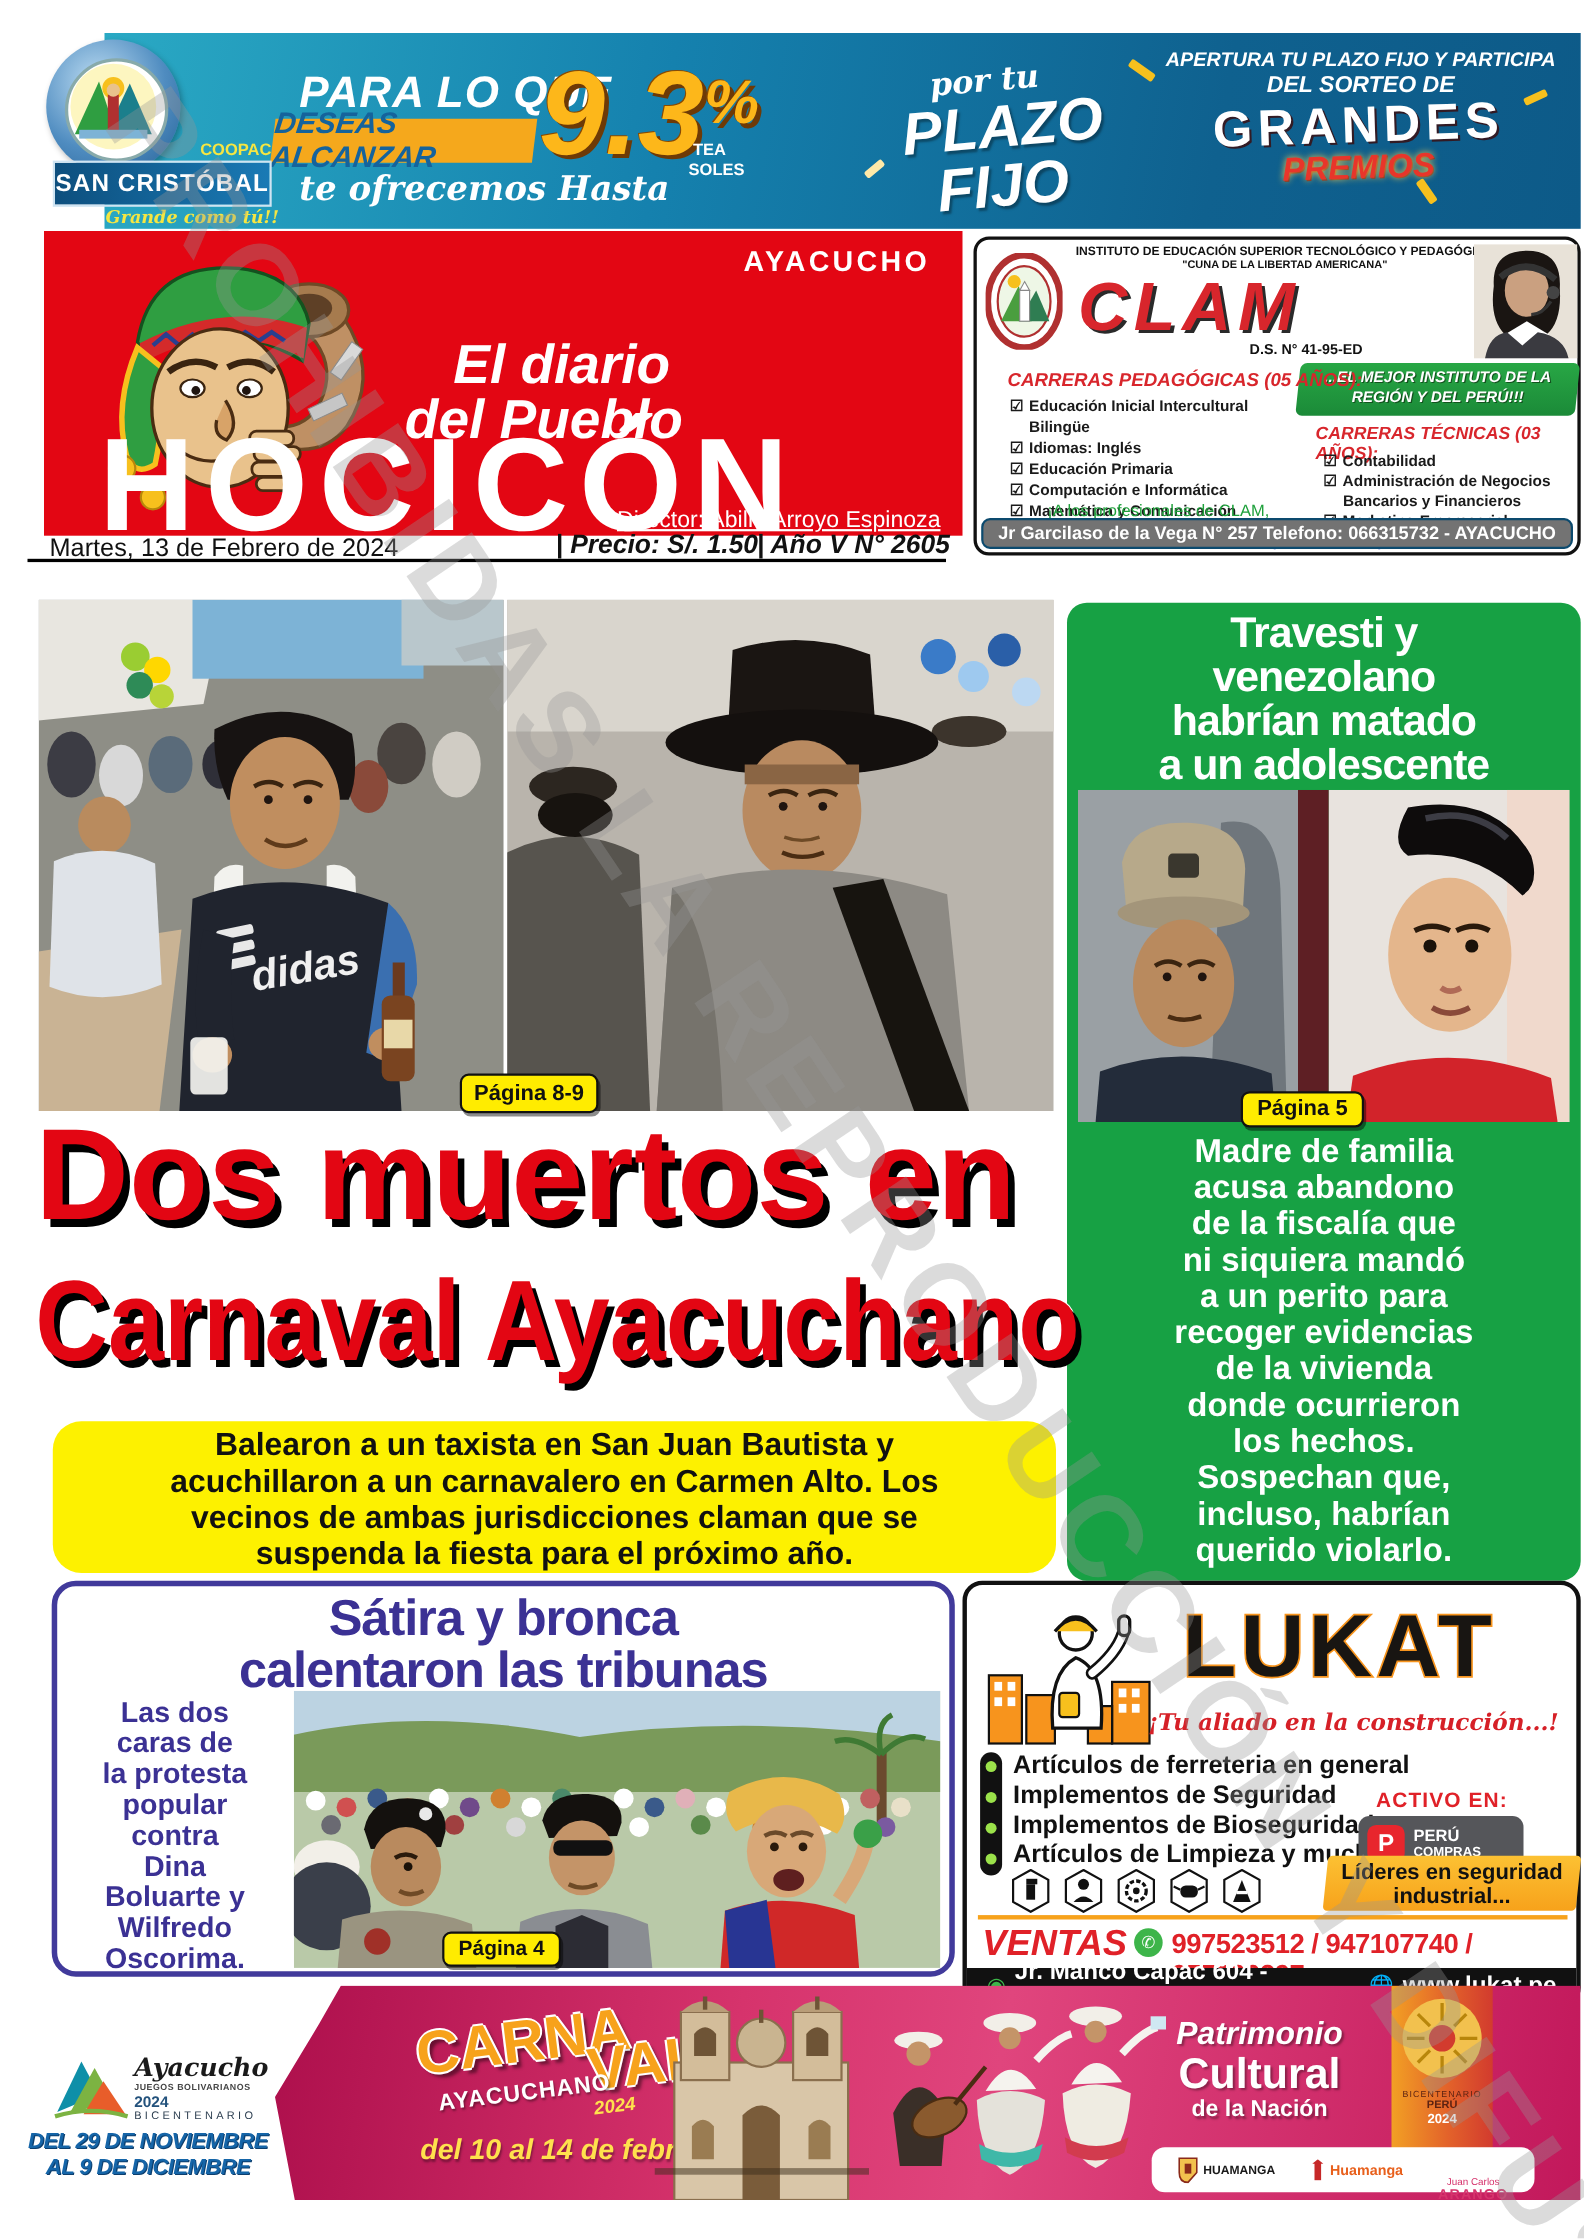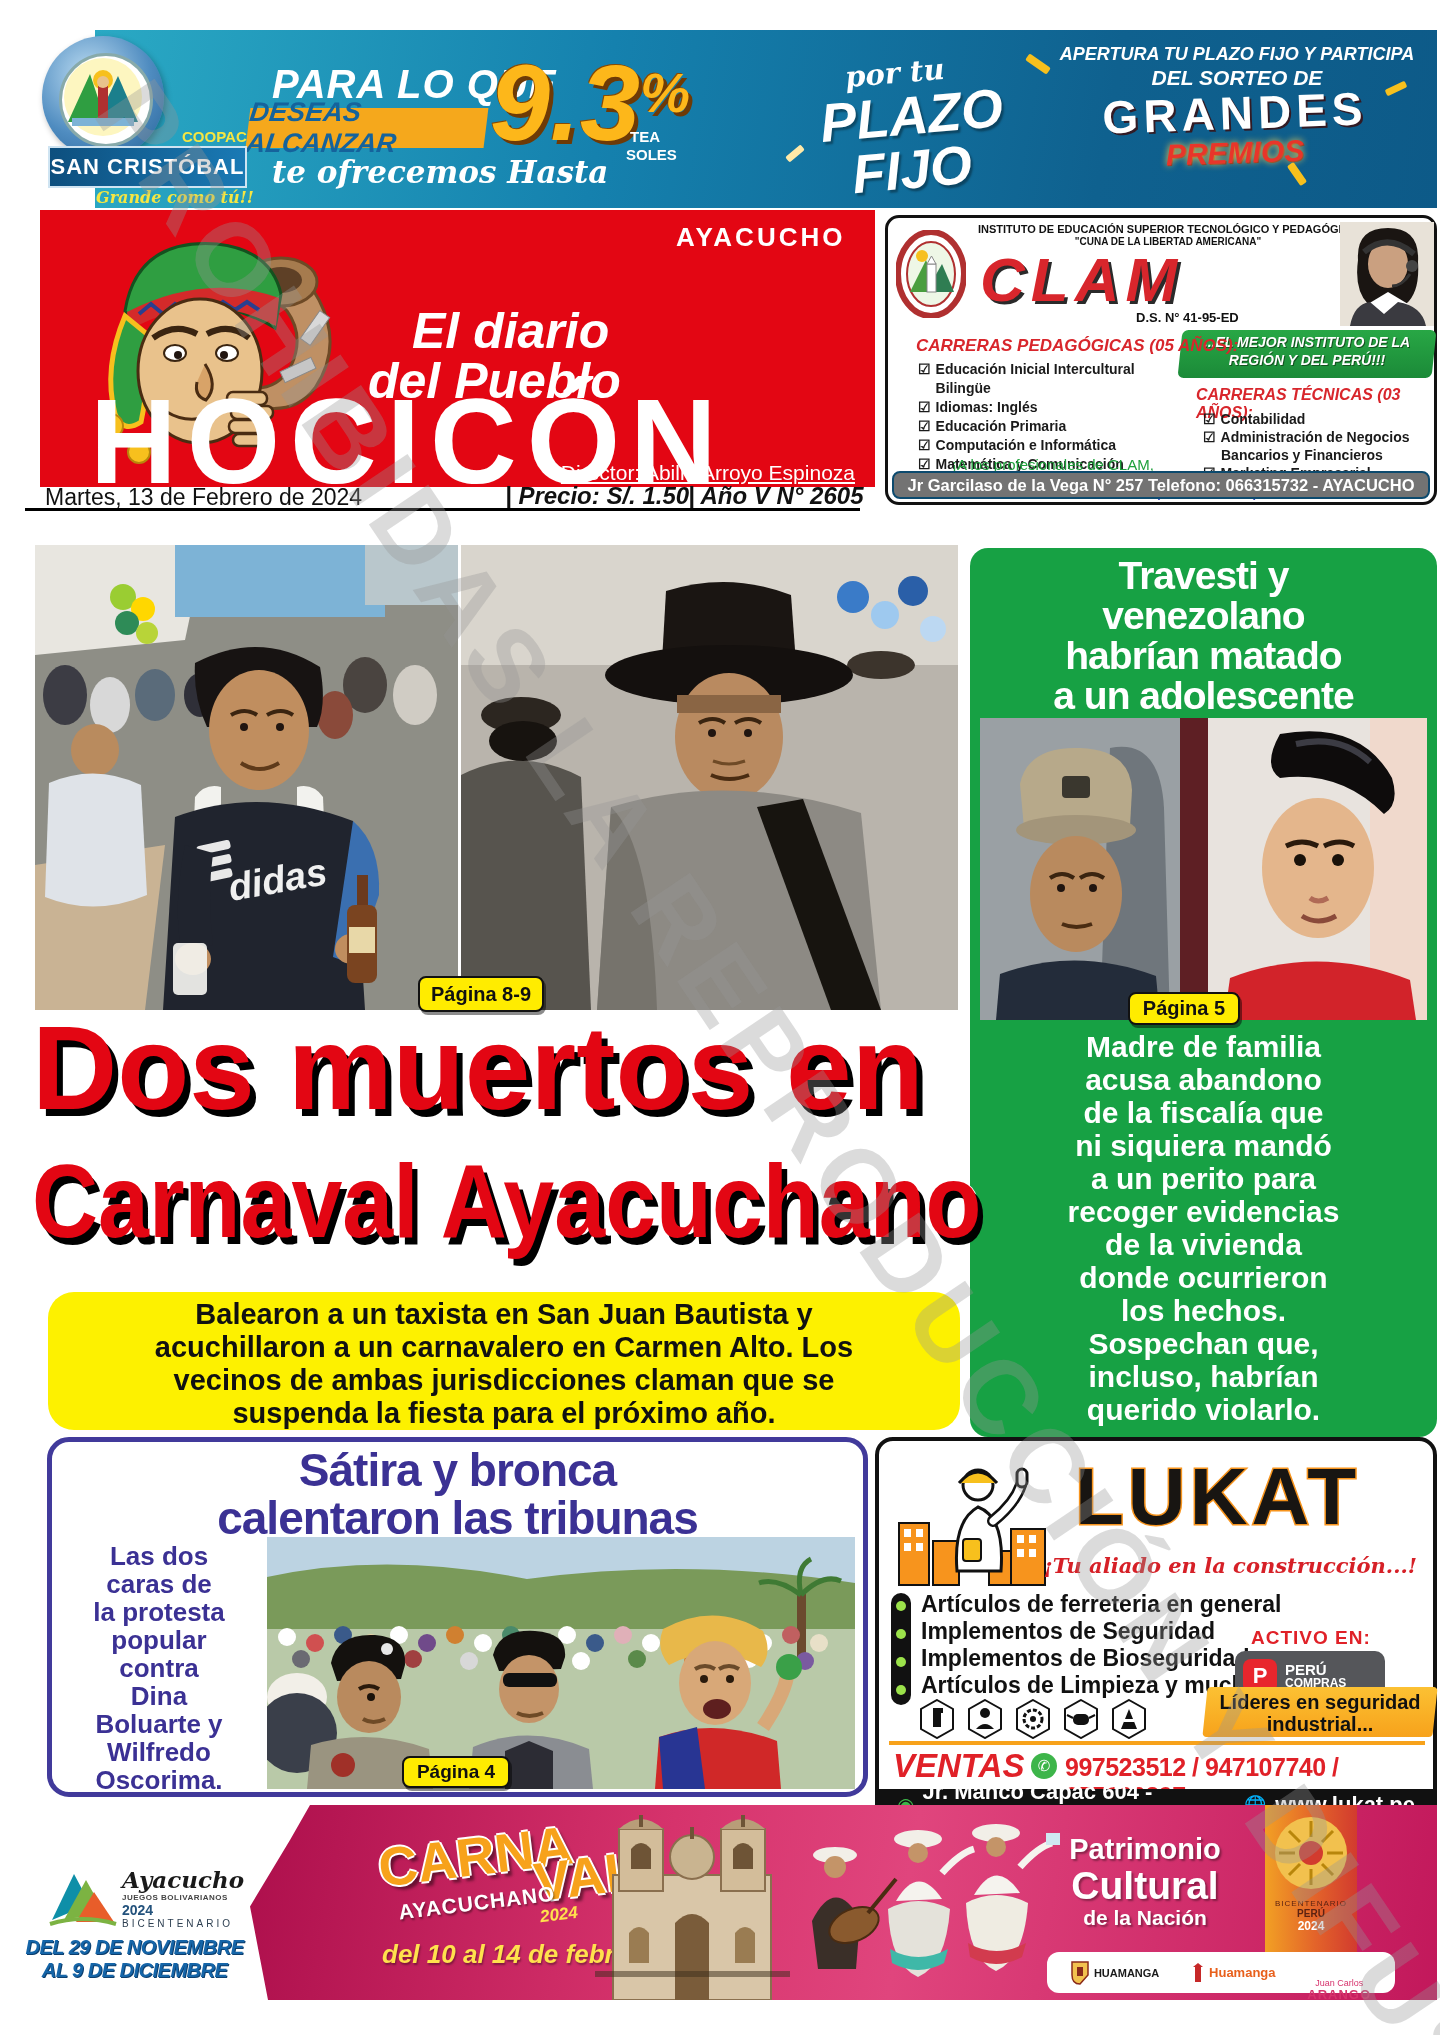--- a/index.html
+++ b/index.html
@@ -606,21 +606,21 @@
       <path d="M152,64 Q170,44 184,40" stroke="#f5f3ee" stroke-width="7" fill="none"></path>
       <ellipse cx="206" cy="24" rx="24" ry="9" fill="#f2efe8"></ellipse>
       <circle cx="206" cy="38" r="10" fill="#c49468"></circle>
       <path d="M184,86 Q206,48 230,84 Z" fill="#f5f3ee"></path>
       <path d="M176,94 Q206,78 238,94 Q234,150 206,162 Q178,150 176,94" fill="#efece2"></path>
       <path d="M178,134 Q206,150 236,134 L232,148 Q206,162 180,148 Z" fill="#d23b4e"></path>
       <path d="M230,58 Q248,38 262,34" stroke="#f5f3ee" stroke-width="7" fill="none"></path>
       <rect x="256" y="24" width="14" height="12" fill="#cfe8f2"></rect>
     </svg>
     <div class="abs ctr" style="left:800px;top:28px;width:190px;">
-      <div class="b w" style="font-size:29px;text-shadow:2px 2px 2px rgba(0,0,0,.35);">Patrimonio</div>
+      <div class="b w" style="font-size:29px;text-shadow:2px 2px 2px rgba(0,0,0,.35);font-style:italic;">Patrimonio</div>
       <div class="b w" style="font-size:39px;line-height:40px;text-shadow:2px 2px 2px rgba(0,0,0,.35);">Cultural</div>
       <div class="b w" style="font-size:21px;text-shadow:2px 2px 2px rgba(0,0,0,.35);">de la Nación</div>
     </div>
     <div class="goldstrip">
       <svg class="abs" style="left:6px;top:8px;" width="80" height="80" viewBox="0 0 80 80">
         <circle cx="40" cy="40" r="36" fill="#f2c14e"></circle>
         <g stroke="#b8860b" stroke-width="3">
           <line x1="40" y1="8" x2="40" y2="24"></line>
             <line x1="40" y1="56" x2="40" y2="72"></line>
             <line x1="8" y1="40" x2="24" y2="40"></line>

